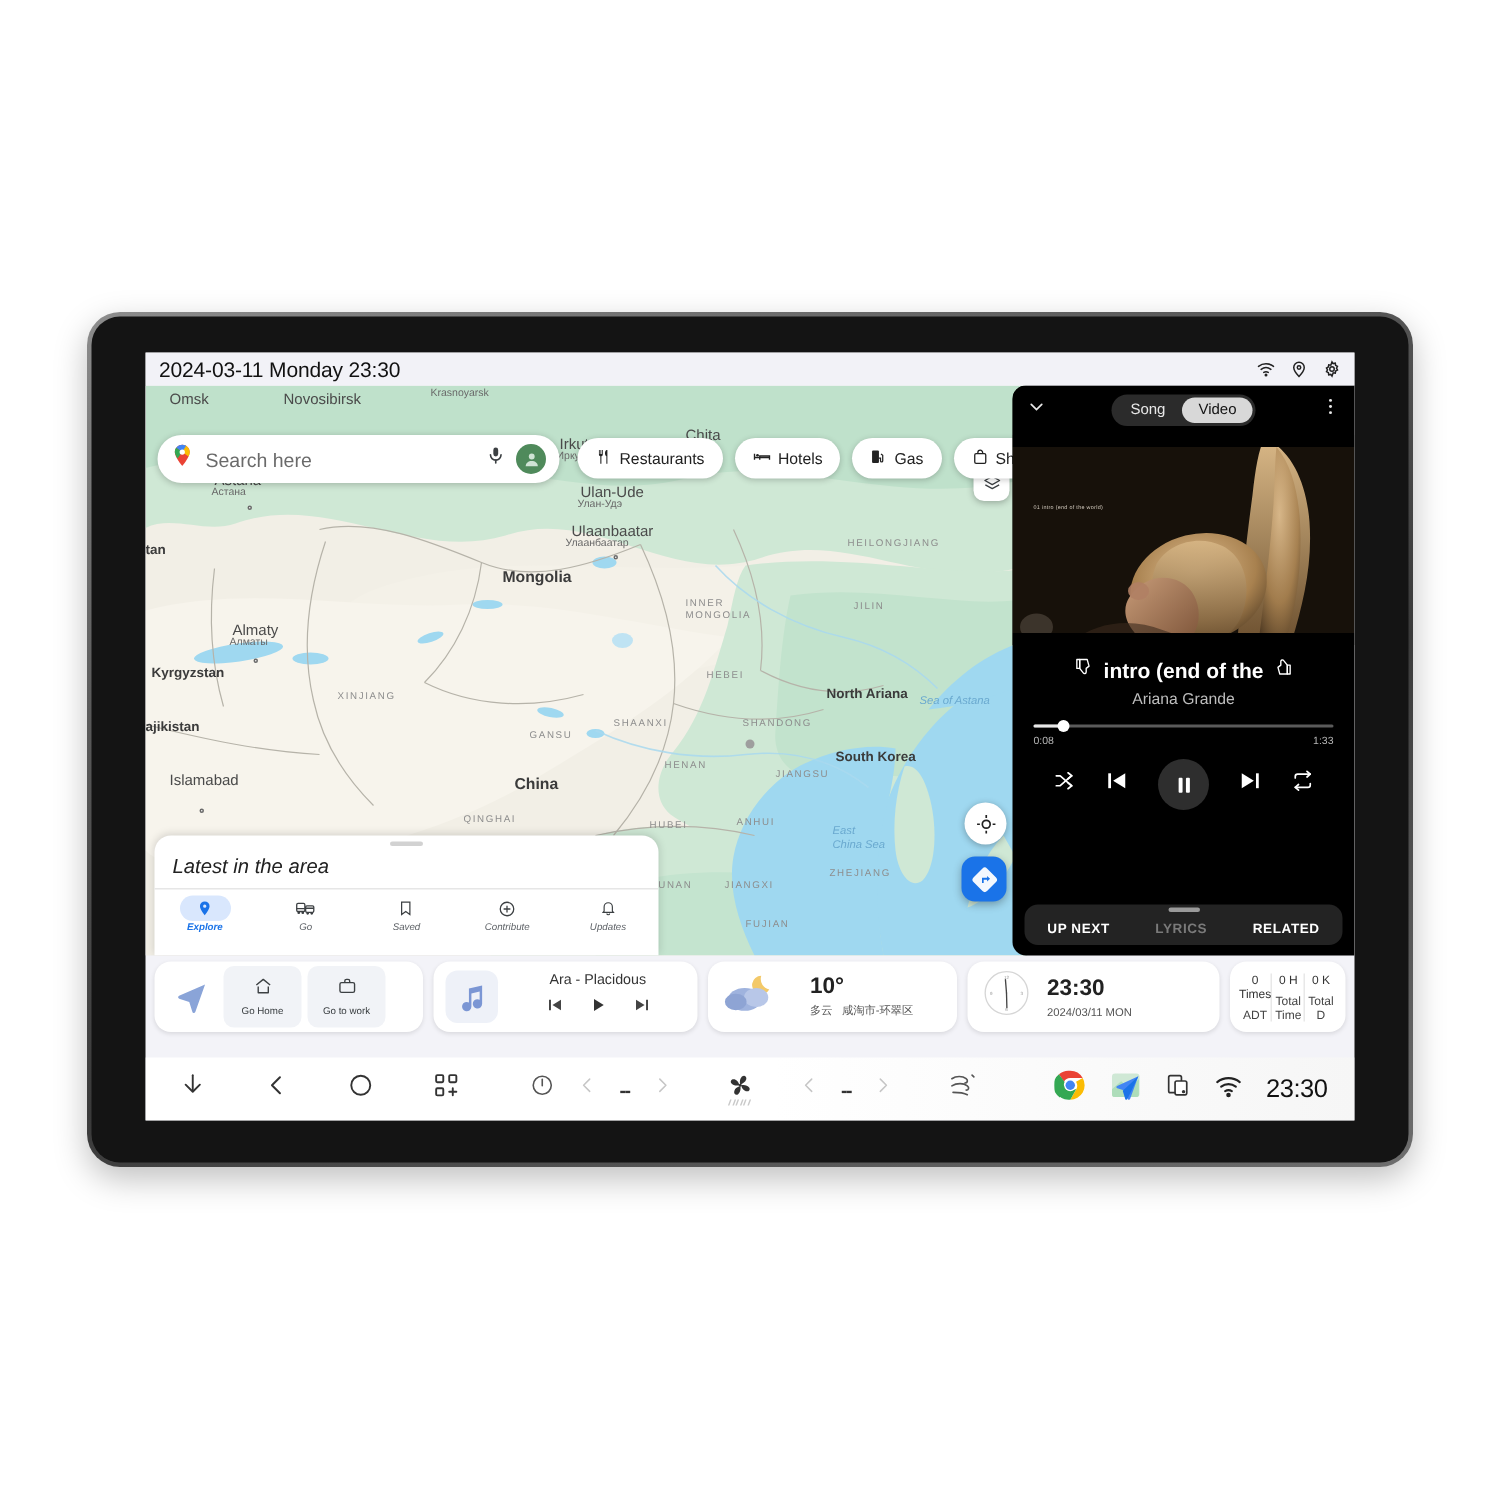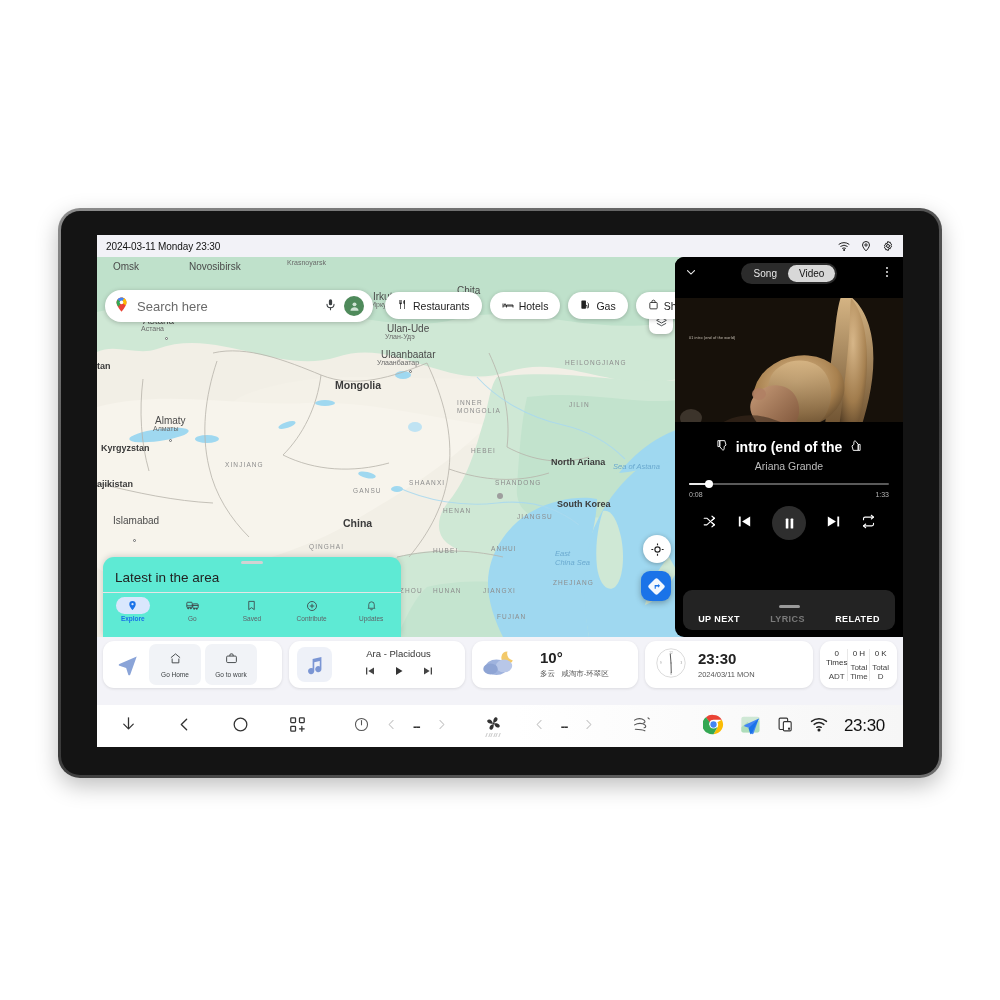--- a/index.html
+++ b/index.html
@@ -35,21 +35,21 @@
   }
 
   
   #statusbar {
     position: absolute; left:0; top:0; width:100%; height:22px;
     background:#f2f2f7;
     display:flex; align-items:center; justify-content:space-between;
     padding: 0 9px;
     z-index: 40;
   }
-  #statusbar .sb-date { font-size: 10px; color:#111; letter-spacing:-.1px; }
+  #statusbar .sb-date { font-size: 14px; color:#111; letter-spacing:-.1px; }
   #sb-icons { display:flex; align-items:center; gap:10px; }
   #sb-icons svg { display:block; }
 
   
   #maparea {
     position:absolute; left:0; top:22px; width:588px; height:380px;
     overflow:hidden;
     background:#f0efe9;
   }
   #mapcanvas { position:absolute; inset:0; }
@@ -82,23 +82,23 @@
   
   .mapbtn { position:absolute; border-radius:50%; background:#fff;
     box-shadow:0 1px 5px rgba(0,0,0,.3); display:flex;
     align-items:center; justify-content:center; z-index:18; }
   #btn-layers { right:12px; top:53px; width:24px;height:24px; border-radius:7px;}
   #btn-locate { right:14px; top:278px; width:28px;height:28px; }
   #btn-nav { right:14px; top:314px; width:30px;height:30px; border-radius:9px;
     background:#1a73e8; box-shadow:0 2px 6px rgba(0,0,0,.3); }
 
   
-  #sheet { position:absolute; left:6px; bottom:0px; width:298px; height:80px;
-    background:#5eead4; border-radius:11px 11px 0 0; z-index:25;
-    box-shadow:0 -1px 6px rgba(0,0,0,.15); }
+  #sheet { position:absolute; left:6px; bottom:0px; width:336px; height:80px;
+    background:#ffffff; border-radius:11px 11px 0 0; z-index:25;
+    box-shadow:0 -1px 6px rgba(0,0,0,.15);font-style:italic; }
   #sheet .grab { width:22px;height:3px;background:#d2d2d2;border-radius:2px;
     margin:4px auto 0; }
   #sheet .sheet-title { font-size:13.5px; color:#222; padding:6px 0 0 12px; }
   #sheet .sheet-div { height:1px; background:#e6e6e6; margin-top:7px; }
   #sheet-tabs { display:flex; justify-content:space-around; padding-top:4px; }
   .stab { display:flex;flex-direction:column;align-items:center;gap:1px;width:52px;}
   .stab .pill { width:34px;height:17px;border-radius:9px; display:flex;
     align-items:center;justify-content:center; }
   .stab .stab-lbl { font-size:6.5px; color:#5f6368; }
   .stab.active .pill { background:#d9e7fd; }
@@ -131,21 +131,21 @@
     background:#e8e8e8; border-radius:2px; }
   .knob { position:absolute; left:8%; top:-3px; width:8px;height:8px;
     border-radius:50%; background:#fff; }
   #yt-times { display:flex; justify-content:space-between; margin:6px 14px 0;
     font-size:7px; color:#b5b5b5; }
   #yt-controls { display:flex; align-items:center; justify-content:center;
     gap:19px; margin-top:8px; }
   #yt-play { width:34px;height:34px;border-radius:50%;background:#2e2e2e;
     display:flex;align-items:center;justify-content:center; }
   #yt-tabs { margin:auto 8px 7px; background:#232323; border-radius:9px;
-    padding:15px 0 6px; }
+    padding:2px 0 6px; }
   #yt-tabs .grab2 { width:21px;height:3px;background:#9a9a9a;border-radius:2px;
     margin:0 auto 6px; }
   #yt-tabs .row { display:flex; justify-content:space-around; }
   #yt-tabs .ytab { font-size:9px; color:#fff; font-weight:700; letter-spacing:.4px; }
   #yt-tabs .ytab.dim { color:#7a7a7a; }
 
   
   #widgets { position:absolute; left:0; top:402px; width:100%; height:55px;
     display:flex; align-items:center; gap:7px; padding:0 6px; z-index:15; }
   .wcard { background:#fff; border-radius:11px; height:47px; display:flex;

